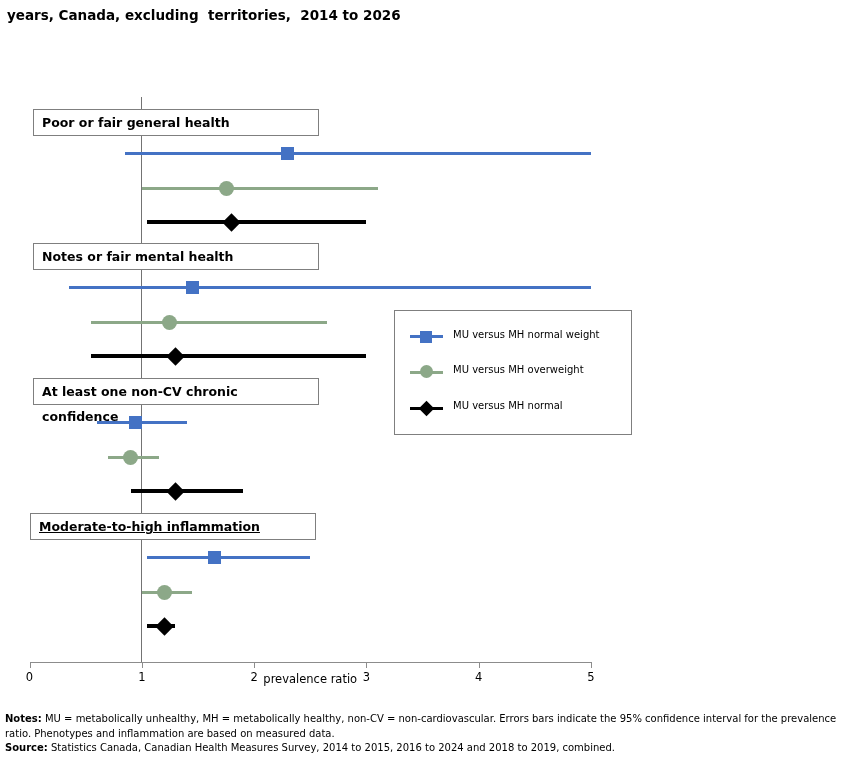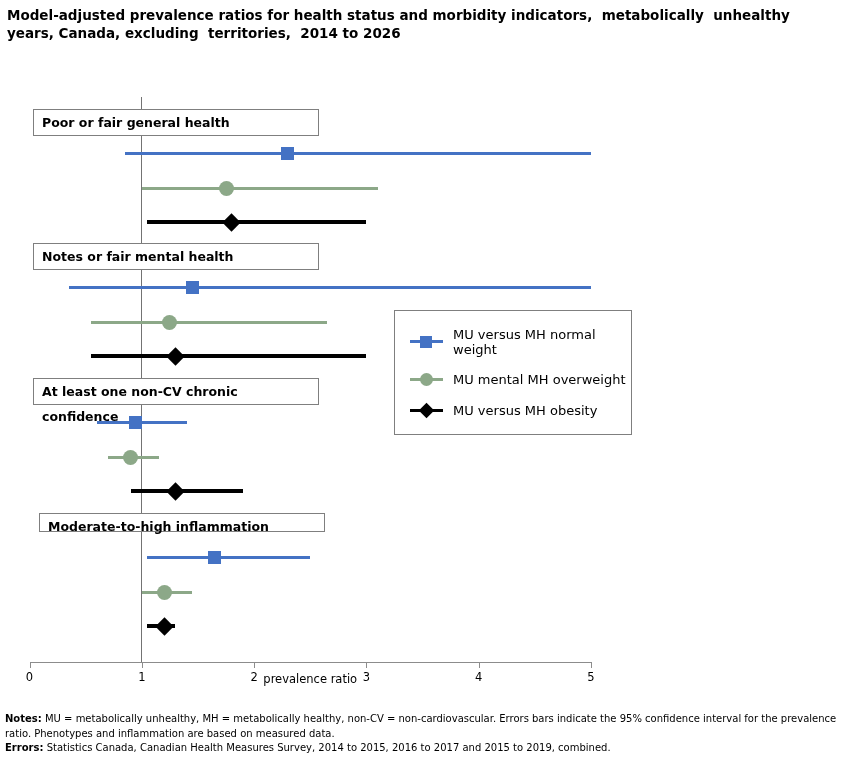--- a/index.html
+++ b/index.html
@@ -15,38 +15,37 @@
   .mk{position:absolute;z-index:4;}
   .mk.circle{border-radius:50%;}
   .mk.diamond{transform:rotate(45deg);}
   .axisline{position:absolute;height:1px;background:#8C8C8C;z-index:2;}
   .tick{position:absolute;width:1px;height:6px;background:#8C8C8C;}
   .ticklabel{position:absolute;width:30px;text-align:center;font-size:11.5px;}
   .xlabel{position:absolute;width:160px;text-align:center;font-size:11.5px;}
   .legend{position:absolute;left:394px;top:310px;width:238px;height:125px;border:1px solid #7F7F7F;
           background:#fff;box-sizing:border-box;display:flex;flex-direction:column;
           justify-content:space-around;padding:8px 0;z-index:5;}
-  .legend-entry{display:flex;align-items:center;padding-left:15px;font-size:13px;}
+  .legend-entry{display:flex;align-items:flex-start;padding-left:15px;font-size:10px;}
   .legend-sample{position:relative;width:33px;height:16px;margin-right:10px;flex:0 0 33px;}
   .legend-sample .sline{position:absolute;left:0;top:6.5px;width:33px;height:3px;}
   .legend-sample .smk{position:absolute;}
   .legend-sample .sq{left:10px;top:2px;width:12px;height:12px;}
   .legend-sample .ci{left:9.5px;top:1px;width:13px;height:13px;border-radius:50%;}
   .legend-sample .di{left:10.5px;top:2.5px;width:11px;height:11px;transform:rotate(45deg);}
   .notes{position:absolute;left:5px;top:712px;right:4px;font-size:10px;line-height:14.5px;}
   .notes p{margin:0;}
 </style>
 </head>
 <body>
 
 <div class="stage">
 
   <div class="header">
     <div id="title-lines">
-        <div class="title-line">Model-adjusted prevalence ratios for health status and morbidity indicators,  metabolically  unhealthy</div>
         <div class="title-line">years, Canada, excluding  territories,  2014 to 2026</div>
       </div>
   </div>
 
   <div id="plot">
       <div class="refline" style="left: 141.3px; top: 97px; height: 565px;"></div>
       <div class="gbox" style="left: 33px; top: 109px; width: 286px; height: 27px;">Poor or fair general health</div>
       <div class="bar" style="left: 124.955px; top: 151.5px; width: 466.045px; height: 3px; background: rgb(68, 114, 196);"></div>
       <div class="mk square" style="left: 281.29px; top: 146.5px; width: 13px; height: 13px; background: rgb(68, 114, 196);"></div>
       <div class="bar" style="left: 141.8px; top: 186.5px; width: 235.83px; height: 3px; background: rgb(140, 168, 136);"></div>
@@ -60,21 +59,21 @@
       <div class="mk circle" style="left: 162.375px; top: 314.5px; width: 15px; height: 15px; background: rgb(140, 168, 136);"></div>
       <div class="bar" style="left: 91.265px; top: 354px; width: 275.135px; height: 4px; background: rgb(0, 0, 0);"></div>
       <div class="mk diamond" style="left: 168.99px; top: 349.5px; width: 13px; height: 13px; background: rgb(0, 0, 0);"></div>
       <div class="gbox" style="left: 33px; top: 378px; width: 286px; height: 27px;">At least one non-CV chronic confidence</div>
       <div class="bar" style="left: 96.88px; top: 420.5px; width: 89.84px; height: 3px; background: rgb(68, 114, 196);"></div>
       <div class="mk square" style="left: 128.562px; top: 415.5px; width: 13px; height: 13px; background: rgb(68, 114, 196);"></div>
       <div class="bar" style="left: 108.11px; top: 455.5px; width: 50.535px; height: 3px; background: rgb(140, 168, 136);"></div>
       <div class="mk circle" style="left: 123.07px; top: 449.5px; width: 15px; height: 15px; background: rgb(140, 168, 136);"></div>
       <div class="bar" style="left: 130.57px; top: 489px; width: 112.3px; height: 4px; background: rgb(0, 0, 0);"></div>
       <div class="mk diamond" style="left: 168.99px; top: 484.5px; width: 13px; height: 13px; background: rgb(0, 0, 0);"></div>
-      <div class="gbox" style="left: 39px; top: 513px; width: 286px; height: 19px;">Moderate-to-high inflammation</div>
+      <div class="gbox" style="left: 30px; top: 513px; width: 286px; height: 27px; text-decoration: underline;">Moderate-to-high inflammation</div>
       <div class="bar" style="left: 147.415px; top: 555.5px; width: 162.835px; height: 3px; background: rgb(68, 114, 196);"></div>
       <div class="mk square" style="left: 208.295px; top: 550.5px; width: 13px; height: 13px; background: rgb(68, 114, 196);"></div>
       <div class="bar" style="left: 141.8px; top: 590.5px; width: 50.535px; height: 3px; background: rgb(140, 168, 136);"></div>
       <div class="mk circle" style="left: 156.76px; top: 584.5px; width: 15px; height: 15px; background: rgb(140, 168, 136);"></div>
       <div class="bar" style="left: 147.415px; top: 624px; width: 28.075px; height: 4px; background: rgb(0, 0, 0);"></div>
       <div class="mk diamond" style="left: 157.76px; top: 619.5px; width: 13px; height: 13px; background: rgb(0, 0, 0);"></div>
       <div class="axisline" style="left: 29.5px; top: 662px; width: 561.5px;"></div>
       <div class="tick" style="left: 29.5px; top: 662px;"></div>
       <div class="ticklabel" style="left: 14.5px; top: 670px;">0</div>
       <div class="tick" style="left: 141.8px; top: 662px;"></div>
@@ -96,29 +95,29 @@
         <span class="sline" style="background:#4472C4"></span>
           <span class="smk sq" style="background:#4472C4"></span>
       </span>
       <span>MU versus MH normal weight</span>
     </div>
     <div class="legend-entry">
       <span class="legend-sample">
         <span class="sline" style="background:#8CA888"></span>
           <span class="smk ci" style="background:#8CA888"></span>
       </span>
-      <span>MU mental MH overweight</span>
+      <span>MU versus MH overweight</span>
     </div>
     <div class="legend-entry">
       <span class="legend-sample">
         <span class="sline" style="background:#000"></span>
           <span class="smk di" style="background:#000"></span>
       </span>
-      <span>MU versus MH obesity</span>
+      <span>MU versus MH normal</span>
     </div>
   </div>
 
   <div class="notes">
     <p><b>Notes:</b><span> MU = metabolically unhealthy, MH = metabolically healthy, non-CV = non-cardiovascular. Errors bars indicate the 95% confidence interval for the prevalence ratio. Phenotypes and inflammation are based on measured data.</span></p>
-    <p><b>Errors:</b><span> Statistics Canada, Canadian Health Measures Survey, 2014 to 2015, 2016 to 2017 and 2015 to 2019, combined.</span></p>
+    <p><b>Source:</b><span> Statistics Canada, Canadian Health Measures Survey, 2014 to 2015, 2016 to 2024 and 2018 to 2019, combined.</span></p>
   </div>
 
 </div>
 
 </body></html>

